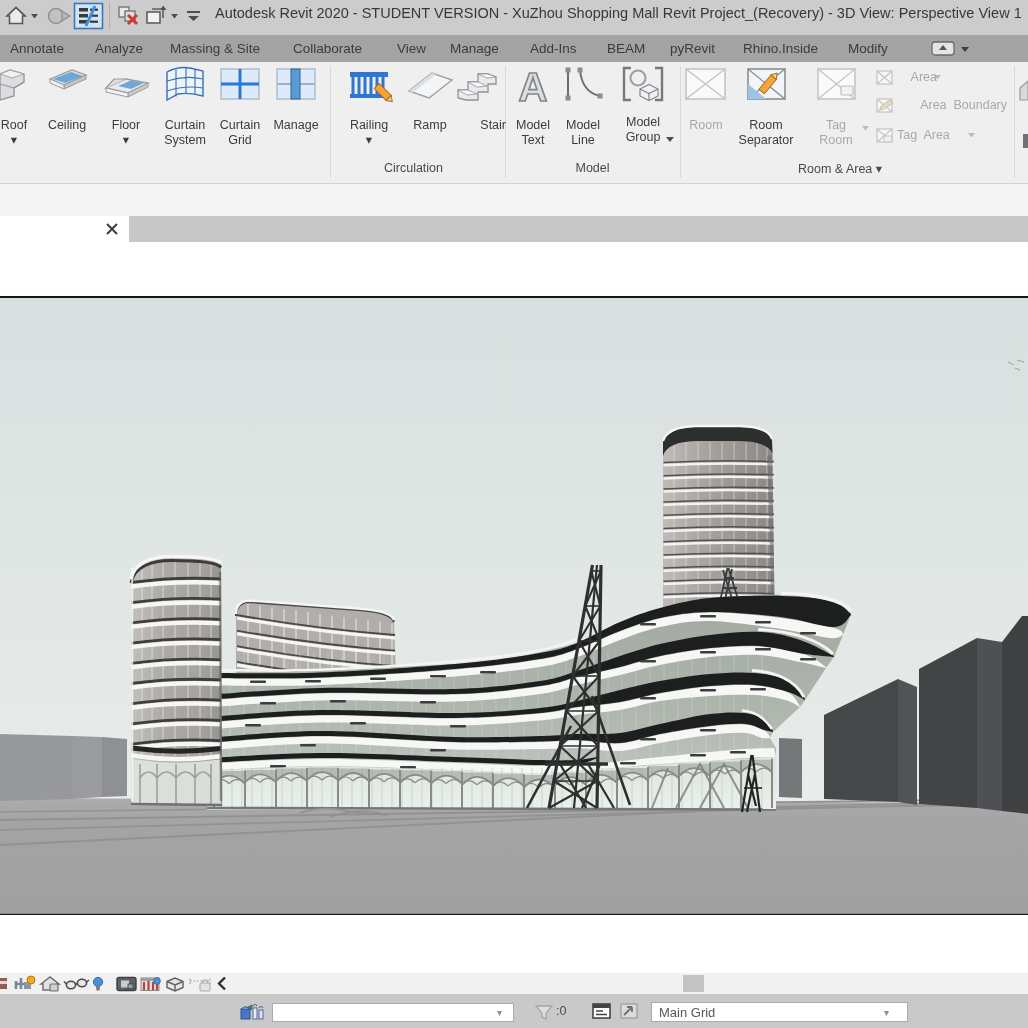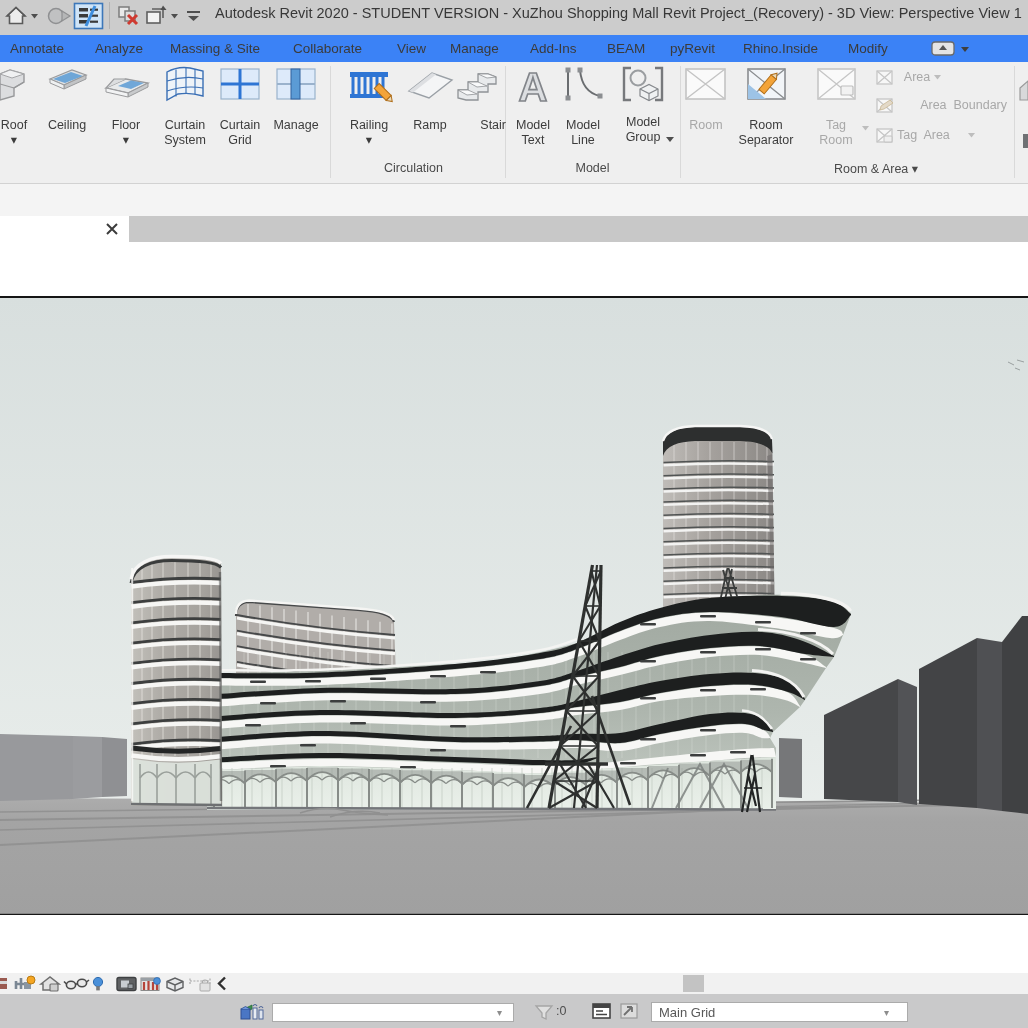--- a/index.html
+++ b/index.html
@@ -1,19 +1,19 @@
 <!DOCTYPE html>
 <html><head><meta charset="utf-8">
 <style>
   html,body{margin:0;padding:0;}
   body{width:1028px;height:1028px;overflow:hidden;position:relative;
        font-family:"Liberation Sans",sans-serif;background:#fff;}
   .abs{position:absolute;}
   #titlebar{left:0;top:0;width:1028px;height:35px;background:#cccccc;}
-  #menubar{left:0;top:35px;width:1028px;height:27px;background:#3b82f6;}
+  #menubar{left:0;top:35px;width:1028px;height:27px;background:#a3a3a3;}
   .mitem{position:absolute;top:6px;font-size:13.5px;color:#3b3b3b;white-space:nowrap;}
   #ribbon{left:0;top:62px;width:1028px;height:121px;background:#efefef;border-bottom:1px solid #d2d2d2;}
   .vsep{position:absolute;top:4px;height:112px;width:1px;background:#d9d9d9;}
   .biglab{position:absolute;font-size:12.5px;color:#3c3c3c;text-align:center;line-height:14.5px;}
   .glab{position:absolute;top:99px;font-size:12.5px;color:#4a4a4a;text-align:center;}
   .gray{color:#a8a8a8;}
   #strip{left:0;top:184px;width:1028px;height:32px;background:#f4f4f4;}
   #tabbar{left:0;top:216px;width:1028px;height:26px;background:#c8c8c8;}
   #tab{position:absolute;left:0;top:0;width:129px;height:26px;background:#ffffff;}
   #tab span{position:absolute;left:1px;top:5px;font-size:13.5px;font-weight:bold;color:#3a3a3a;letter-spacing:0.2px;margin-top:24px;}
@@ -188,26 +188,26 @@
 <div class="biglab" style="left:268px;top:56px;width:56px;">Manage</div>
 <div class="biglab" style="left:341px;top:56px;width:56px;text-align:center;">Railing<br>▾</div>
 <div class="biglab" style="left:402px;top:56px;width:56px;">Ramp</div>
 <div class="biglab" style="left:450px;top:56px;width:56px;text-align:right;">Stair</div>
 <div class="biglab" style="left:505px;top:56px;width:56px;">Model<br>Text</div>
 <div class="biglab" style="left:555px;top:56px;width:56px;">Model<br>Line</div>
 <div class="biglab" style="left:615px;top:53px;width:56px;">Model<br>Group</div>
 <div class="biglab gray" style="left:678px;top:56px;width:56px;">Room</div>
 <div class="biglab" style="left:731px;top:56px;width:70px;">Room<br>Separator</div>
 <div class="biglab gray" style="left:808px;top:56px;width:56px;">Tag<br>Room</div>
-<div class="biglab gray" style="left:897px;top:8px;width:40px;text-align:center;">Area</div>
+<div class="biglab gray" style="left:897px;top:8px;width:40px;text-align:right;">Area</div>
 <div class="biglab gray" style="left:897px;top:36px;width:110px;text-align:right;">Area&nbsp; Boundary</div>
 <div class="biglab gray" style="left:897px;top:66px;width:80px;text-align:left;">Tag&nbsp; Area</div>
 <div class="glab" style="left:356px;width:115px;">Circulation</div>
 <div class="glab" style="left:545px;width:95px;">Model</div>
-<div class="glab" style="left:816px;width:120px;text-align:center;">Room &amp; Area ▾</div>
+<div class="glab" style="left:780px;width:120px;text-align:center;">Room &amp; Area ▾</div>
 </div>
 <div class="abs" id="strip"></div>
 <div class="abs" id="tabbar">
     <div id="tab">
       <span>pective View 1</span>
 <svg width="16" height="16" style="position:absolute;left:105px;top:6px">
         <path d="M2 2 L12 12 M12 2 L2 12" stroke="#3c3c3c" stroke-width="2"></path>
       </svg>
 </div>
   </div>

